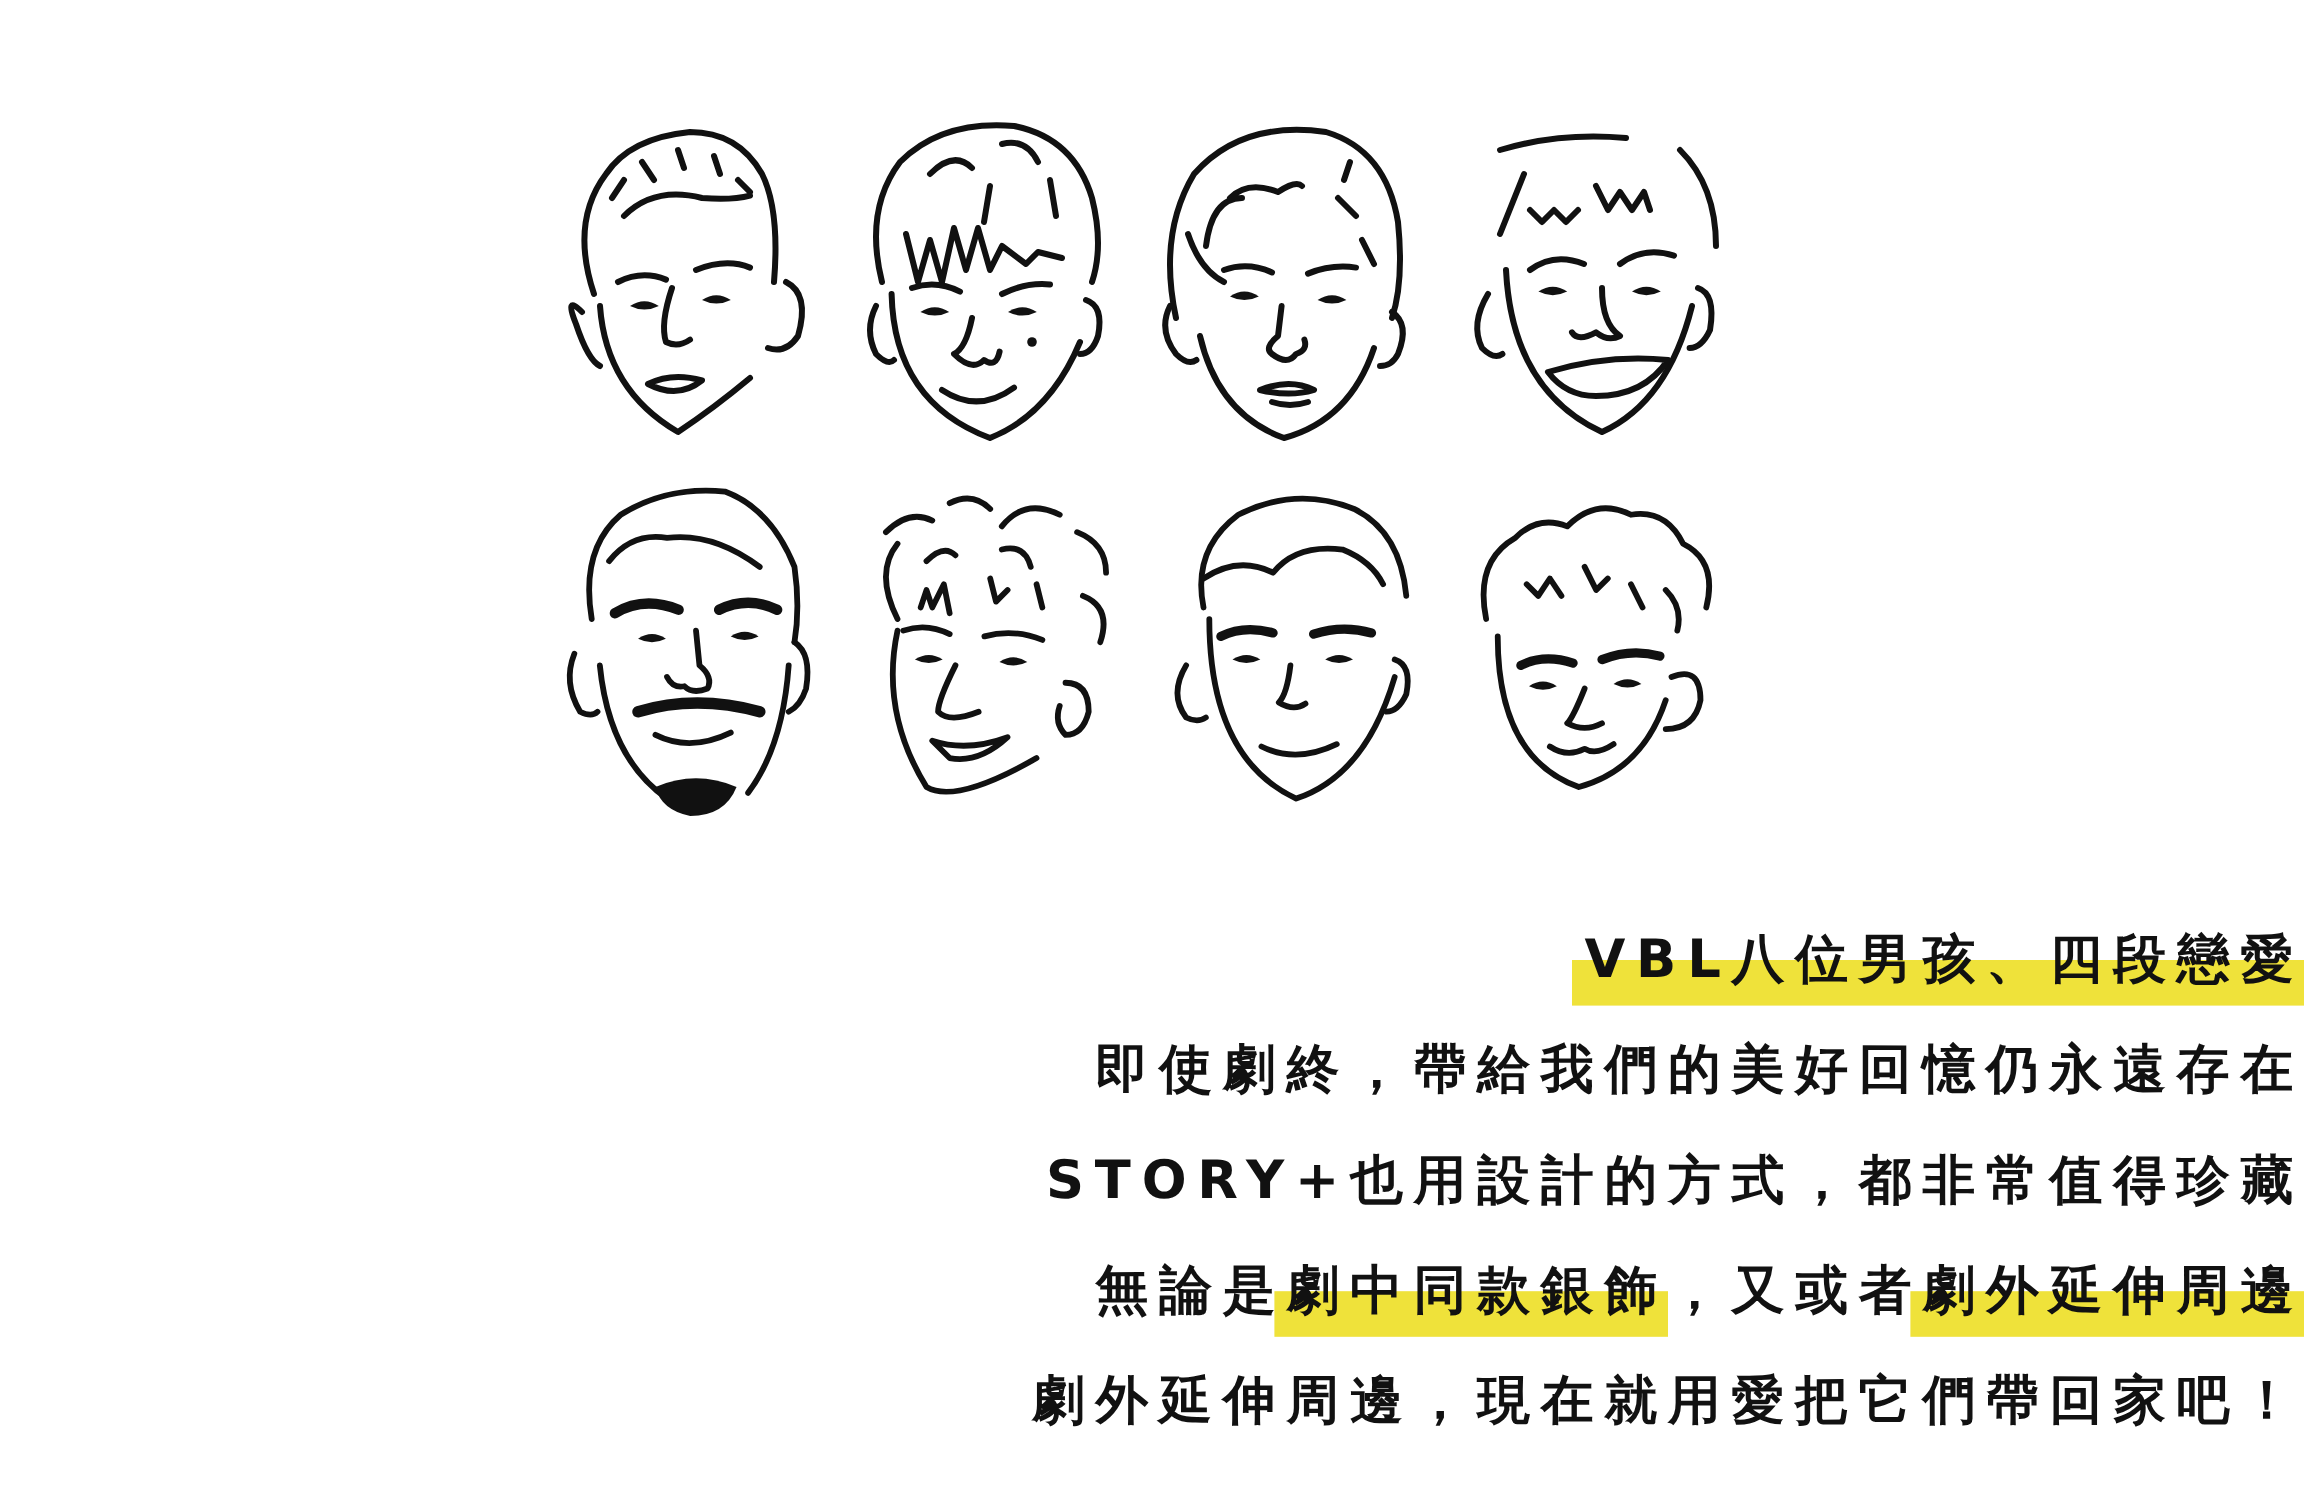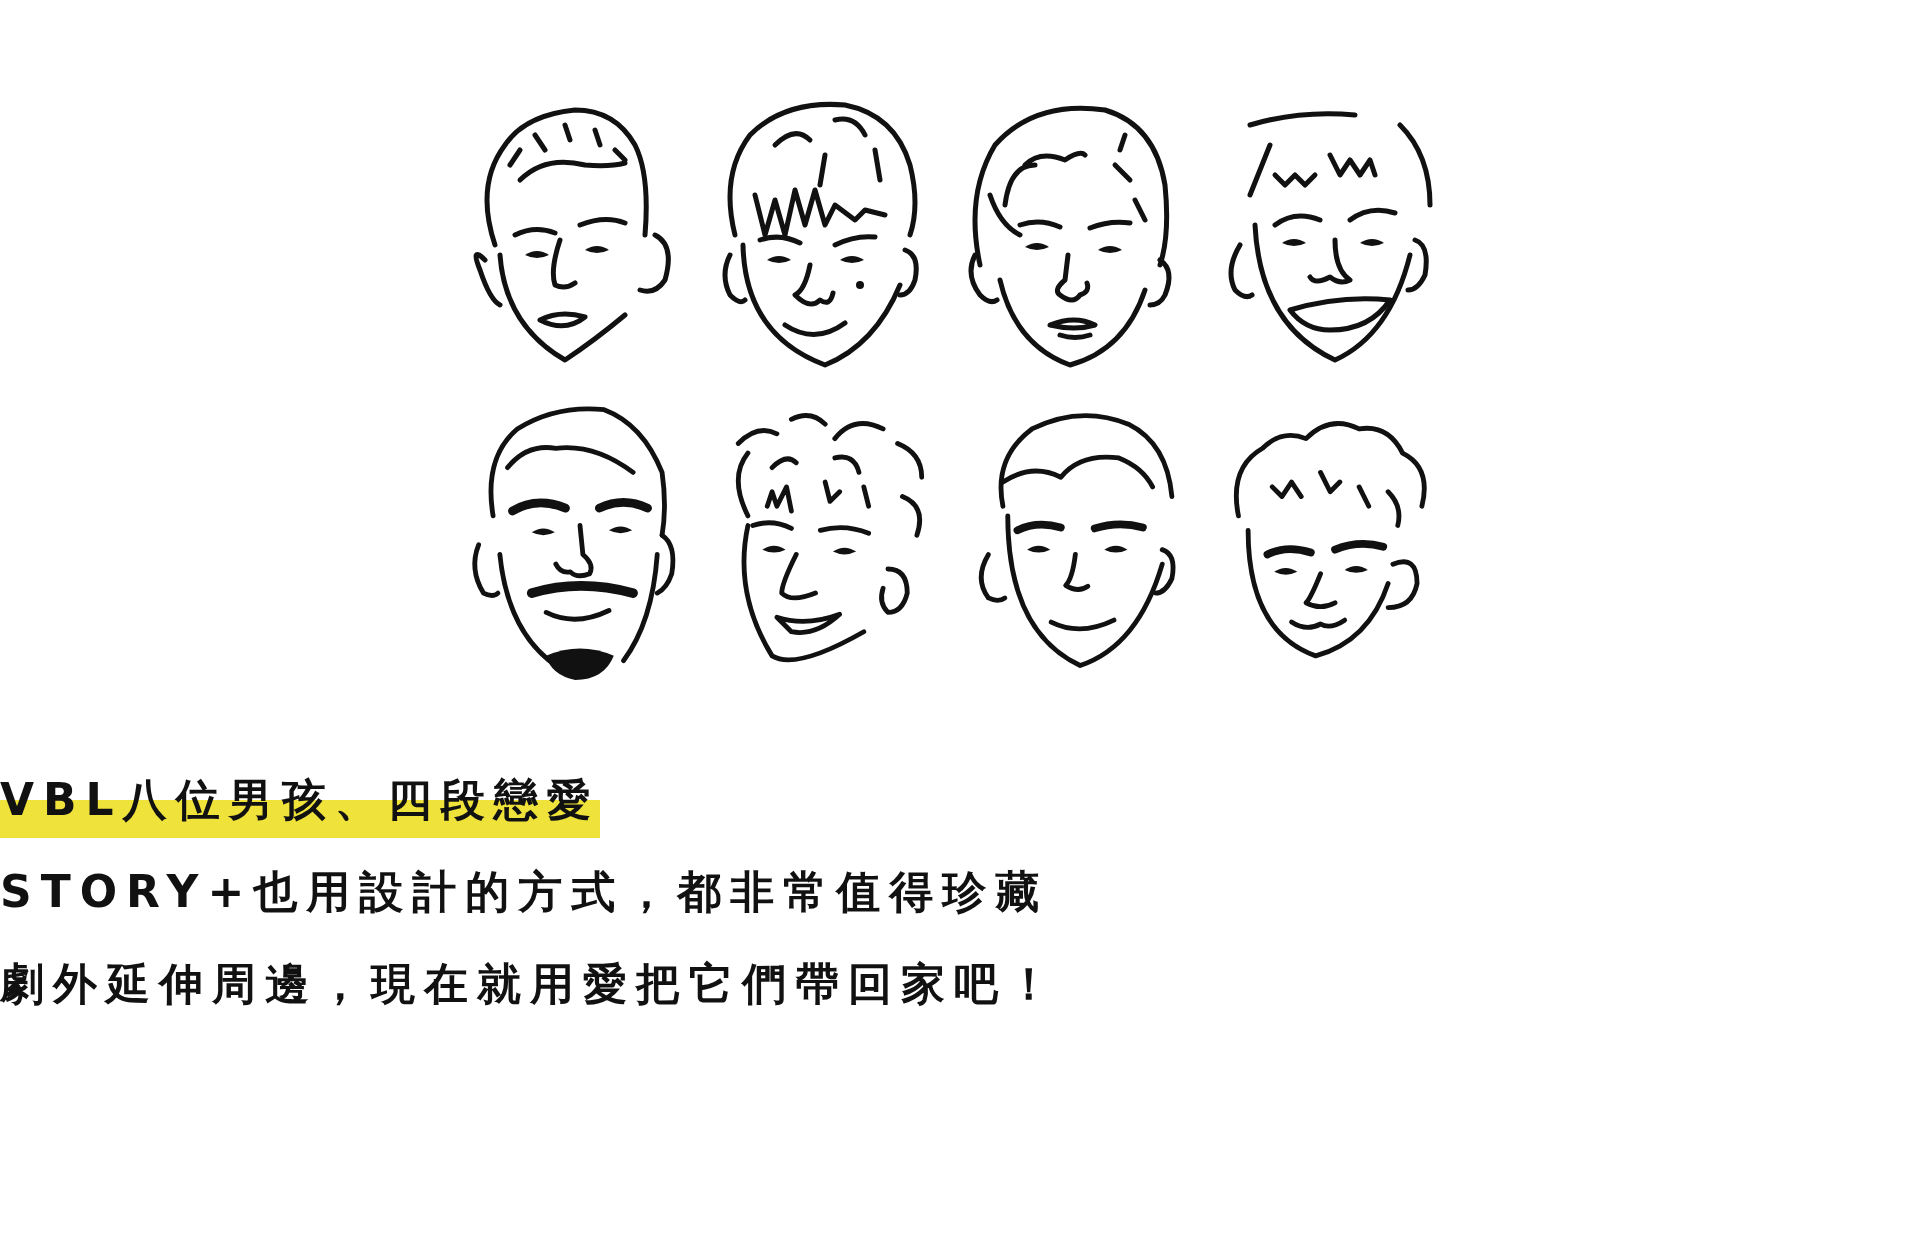--- a/index.html
+++ b/index.html
@@ -5,21 +5,21 @@
   * { margin: 0; padding: 0; box-sizing: border-box; }
   html, body { width: 1920px; height: 1250px; background: #ffffff; overflow: hidden; }
   body { position: relative; font-family: "DejaVu Sans", "Liberation Sans", sans-serif; color: #111111; }
 
   .faces { position: absolute; left: 465px; top: 95px; width: 1000px; height: 600px; }
   .face { position: absolute; width: 230px; height: 280px; }
   .face svg { width: 100%; height: 100%; }
   .face svg * { fill: none; stroke: #111; stroke-width: 5; stroke-linecap: round; stroke-linejoin: round; }
   .face svg .fill { fill: #111; stroke: none; }
 
-  .copy { position: absolute; left: 0; top: 762px; width: 1920px; text-align: left; }
+  .copy { position: absolute; left: 0; top: 762px; width: 1920px; text-align: right; }
   .line { height: 92px; line-height: 76px; font-size: 44px; font-weight: bold; letter-spacing: 9px; white-space: nowrap; }
   .hl { position: relative; display: inline-block; z-index: 0; }
   .hl::before { content: ""; position: absolute; left: -10px; right: 0px; top: 38px; height: 38px; background: var(--hl, #EFE23A); z-index: -1; }
 </style>
 </head>
 <body>
 
 <div class="faces">
 
   <div class="face" style="left:0;top:0">
@@ -148,15 +148,19 @@
       <path d="M100 180 Q90 205 85 210 Q100 218 115 210"></path>
       <path d="M70 230 Q85 240 100 232 Q110 238 125 228"></path>
     </svg>
   </div>
 </div>
 
 <div class="copy">
   <div class="line">
     <span class="hl">VBL八位男孩、四段戀愛</span>
   </div>
+  <div class="line">即使劇終，帶給我們的美好回憶仍永遠存在</div>
   <div class="line">STORY+也用設計的方式，都非常值得珍藏</div>
+  <div class="line">
+    <span>無論是</span><span class="hl">劇中同款銀飾</span><span>，又或者</span><span class="hl">劇外延伸周邊</span>
+  </div>
   <div class="line">劇外延伸周邊，現在就用愛把它們帶回家吧！</div>
 </div>
 
 </body></html>

